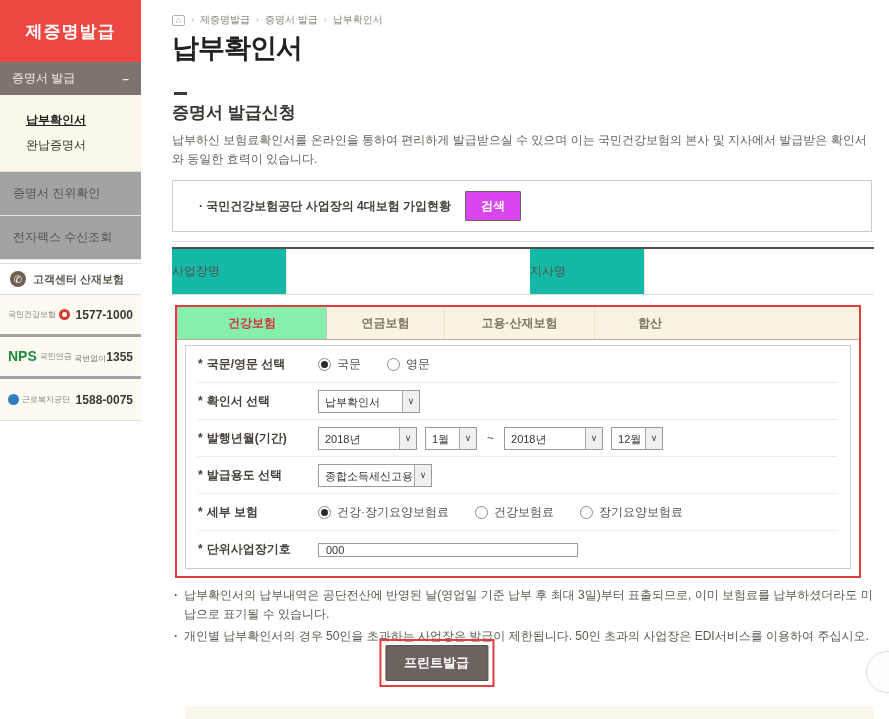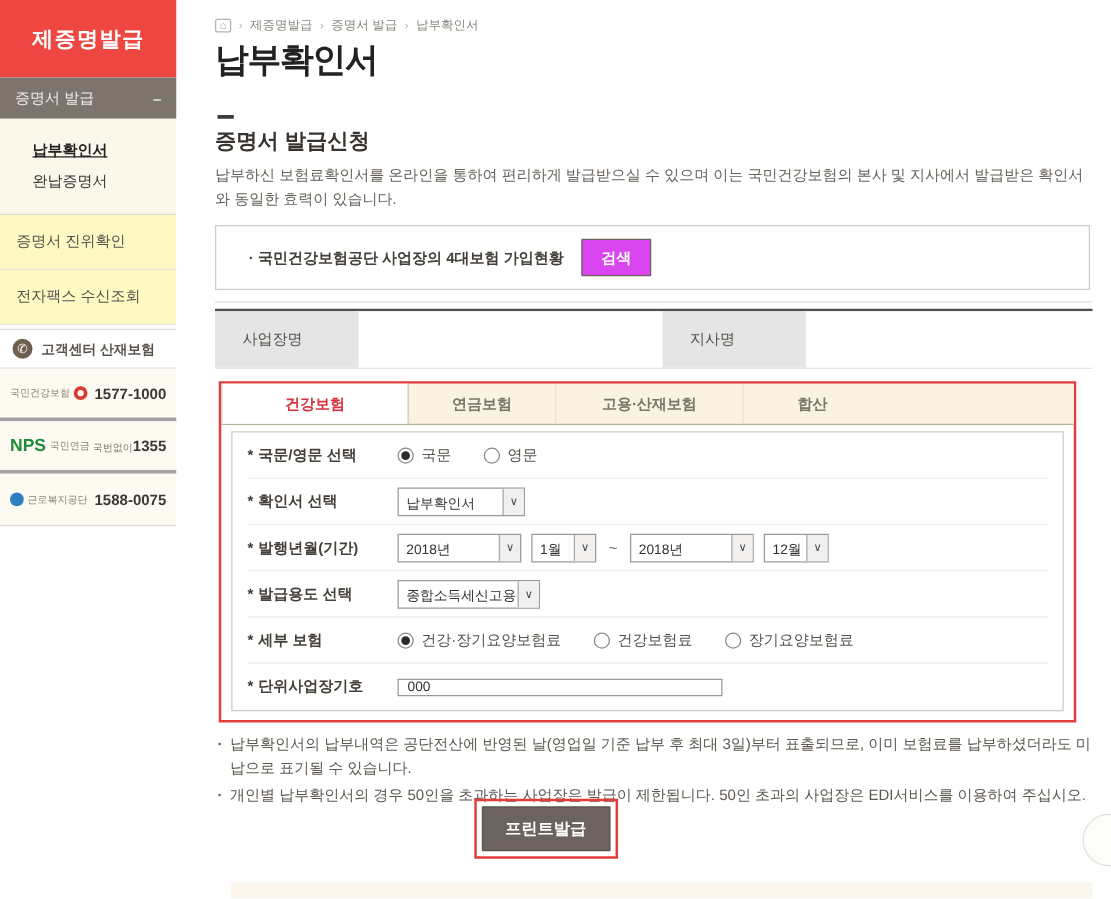--- a/index.html
+++ b/index.html
@@ -22,21 +22,21 @@
   }
   .side-group .minus { font-weight:bold; color:#e8e2da; }
   .side-panel {
     background:#fbf7ea; border-bottom:1px solid #e3ddcf;
     padding:13px 0 13px 26px;
   }
   .side-panel .mitem { display:block; font-size:12px; color:#333; text-decoration:none; padding:4px 0; cursor:pointer; }
   .side-panel .mitem.active { font-weight:bold; text-decoration:underline; color:#222; }
   .side-item {
     display:block; font-size:12px; color:#55504a; padding:13px 0 13px 13px;
-    border-bottom:1px solid #e8e3d8; cursor:pointer; background:#fef9c3;
+    border-bottom:1px solid #e8e3d8; cursor:pointer; background:#a3a3a3;
   }
   .cc-box { position:absolute; left:0; top:263px; width:141px; border-top:1px solid #ddd; }
   .cc-head {
     height:31px; border-bottom:1px solid #ddd; background:#fff;
     display:flex; align-items:center; gap:7px; padding-left:10px;
     font-size:11px; font-weight:bold; color:#5a544c;
   }
   .cc-phone-ic {
     width:16px; height:16px; border-radius:50%; background:#6f5f4e; color:#fff;
     font-size:10px; display:flex; align-items:center; justify-content:center;
@@ -74,40 +74,40 @@
   .search-label { font-size:12px; font-weight:bold; color:#44403a; }
   .btn-search {
     width:56px; height:30px; background:#d946ef; color:#fff; border:1px solid #6e6158;
     font-size:12px; font-weight:bold; cursor:pointer; border-radius:1px;
     font-family:inherit;
   }
   
   .thin-line { position:absolute; top:241px; left:0; width:702px; height:1px; background:#dcdcdc; }
   .wp-table { position:absolute; top:247px; left:0; width:702px; border-top:2px solid #4f4f4f; border-bottom:1px solid #ddd; display:flex; height:48px; }
   .wp-th {
-    width:115px; background:#e5e5e5; display:flex; align-items:center; padding-left:22px;
+    width:115px; background:#14b8a6; display:flex; align-items:center; 
     font-size:12px; color:#55504a; border-right:1px solid #f0ead9;
   }
   .wp-td { display:flex; align-items:center; background:#fff; }
   .wp-td1 { width:243px; }
   .wp-td2 { flex:1; }
   
   .form-annot {
     position:absolute; top:305px; left:3px; width:686px; height:273px;
     border:2px solid #e23d3d; background:transparent;
   }
   .tabstrip { display:flex; height:33px; background:#faf3e1; border-bottom:1px solid #b9af9f; }
   .tab {
     display:flex; align-items:center; justify-content:center;
     font-size:12px; font-weight:bold; color:#7b7468; cursor:pointer;
     border-right:1px solid #eae2cf; height:100%;
   }
   .tab.t1 { width:150px; } .tab.t2 { width:118px; } .tab.t3 { width:150px; } .tab.t4 { width:110px; border-right:none; }
   .tab.active {
-    background:#ffffff; color:#d6323b; border:1px solid #c9c3b8; border-bottom:none; border-top:none;
+    background:#86efac; color:#d6323b; border:1px solid #c9c3b8; border-bottom:none; border-top:none;
   }
   .tab-fill { flex:1; }
   .form-box {
     position:absolute; left:8px; right:8px; top:38px; bottom:7px;
     border:1px solid #ccc; background:#fff; padding:0 12px;
   }
   .frow { display:flex; align-items:center; height:37px; border-bottom:1px solid #ececec; }
   .frow:last-child { border-bottom:none; }
   .flabel { width:120px; font-size:12px; font-weight:bold; color:#45403a; flex-shrink:0; }
   .flabel .req { margin-right:4px; color:#3c3833; }

